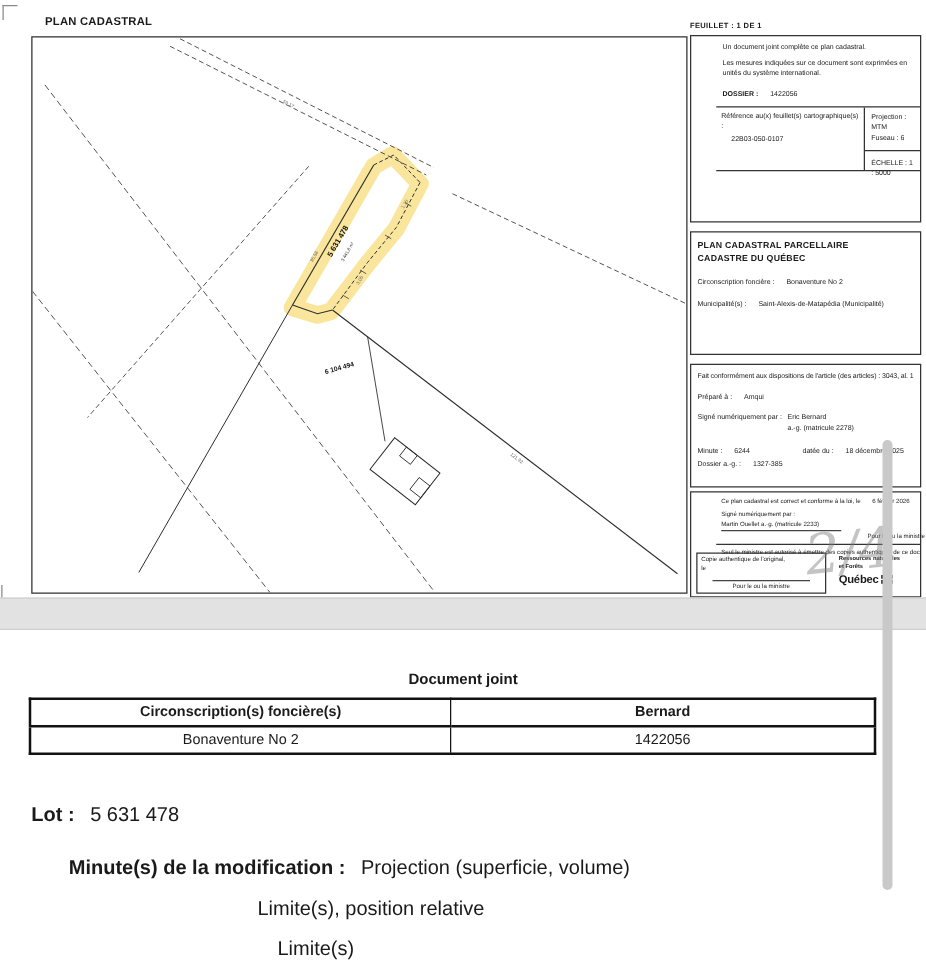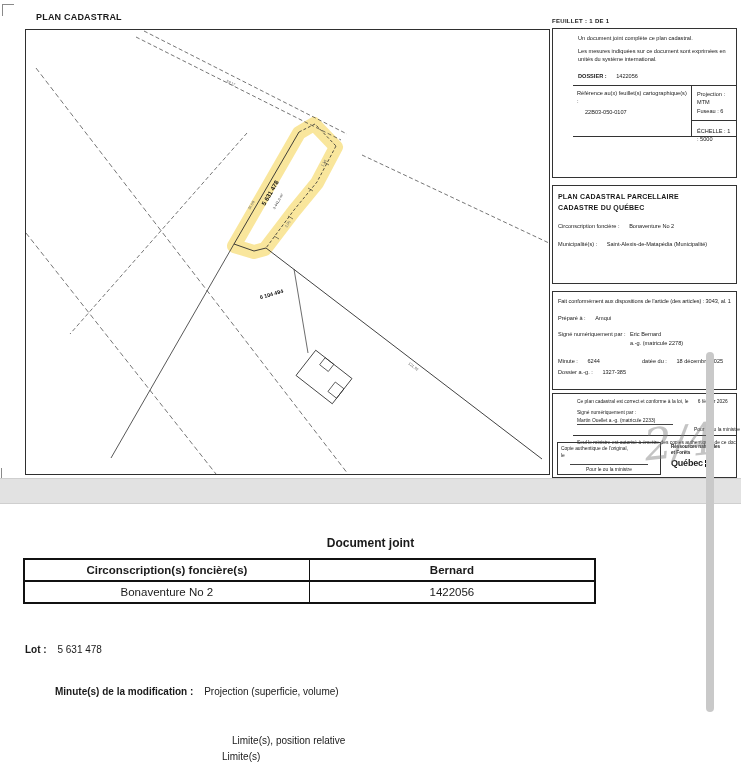--- a/index.html
+++ b/index.html
@@ -61,28 +61,28 @@
   .qc-flag span{background:#111;}
   .page-num{left:644px;top:416px;font-size:44px;color:rgba(125,125,125,.45);
     font-family:"DejaVu Serif", serif;font-style:italic;transform:rotate(-6deg);font-weight:300;}
   
   .page-gap{left:0;top:478px;width:741px;height:24px;background:#e2e2e2;
     border-top:1px solid #cfcfcf;border-bottom:1px solid #cfcfcf;}
   
   .scrollbar{left:706px;top:352px;width:8px;height:360px;background:#c9c9c9;border-radius:4px;}
   
   .p2-heading{left:0;top:536px;width:741px;text-align:center;font-size:12px;font-weight:bold;}
-  .doc-table{left:23px;top:558px;width:573px;border:2px solid #111;border-collapse:collapse;table-layout:fixed;}
+  .doc-table{left:23px;top:558px;width:678px;border:2px solid #111;border-collapse:collapse;table-layout:fixed;}
   .doc-table th,.doc-table td{border:1px solid #111;text-align:center;font-size:11.5px;padding:4px 2px;}
   .doc-table th{font-weight:bold;border-bottom:2px solid #111;}
   .doc-table .c1{width:49%;}
-  .p2-line{font-size:10px;}
+  .p2-line{font-size:16px;}
   .lot-line{left:25px;top:644px;}
   .nature-line{left:55px;top:686px;}
-  .nature-val2{left:232px;top:719px;margin-top:16px;}
+  .nature-val2{left:206px;top:719px;}
   .nature-val3{left:222px;top:751px;}
   b.lbl{font-weight:bold;}
   .val-gap{margin-left:8px;}
 </style>
 </head>
 <body>
 
 <div class="abs crop tl"></div>
 <div class="abs crop bl"></div>
 <div class="abs crop br"></div>

